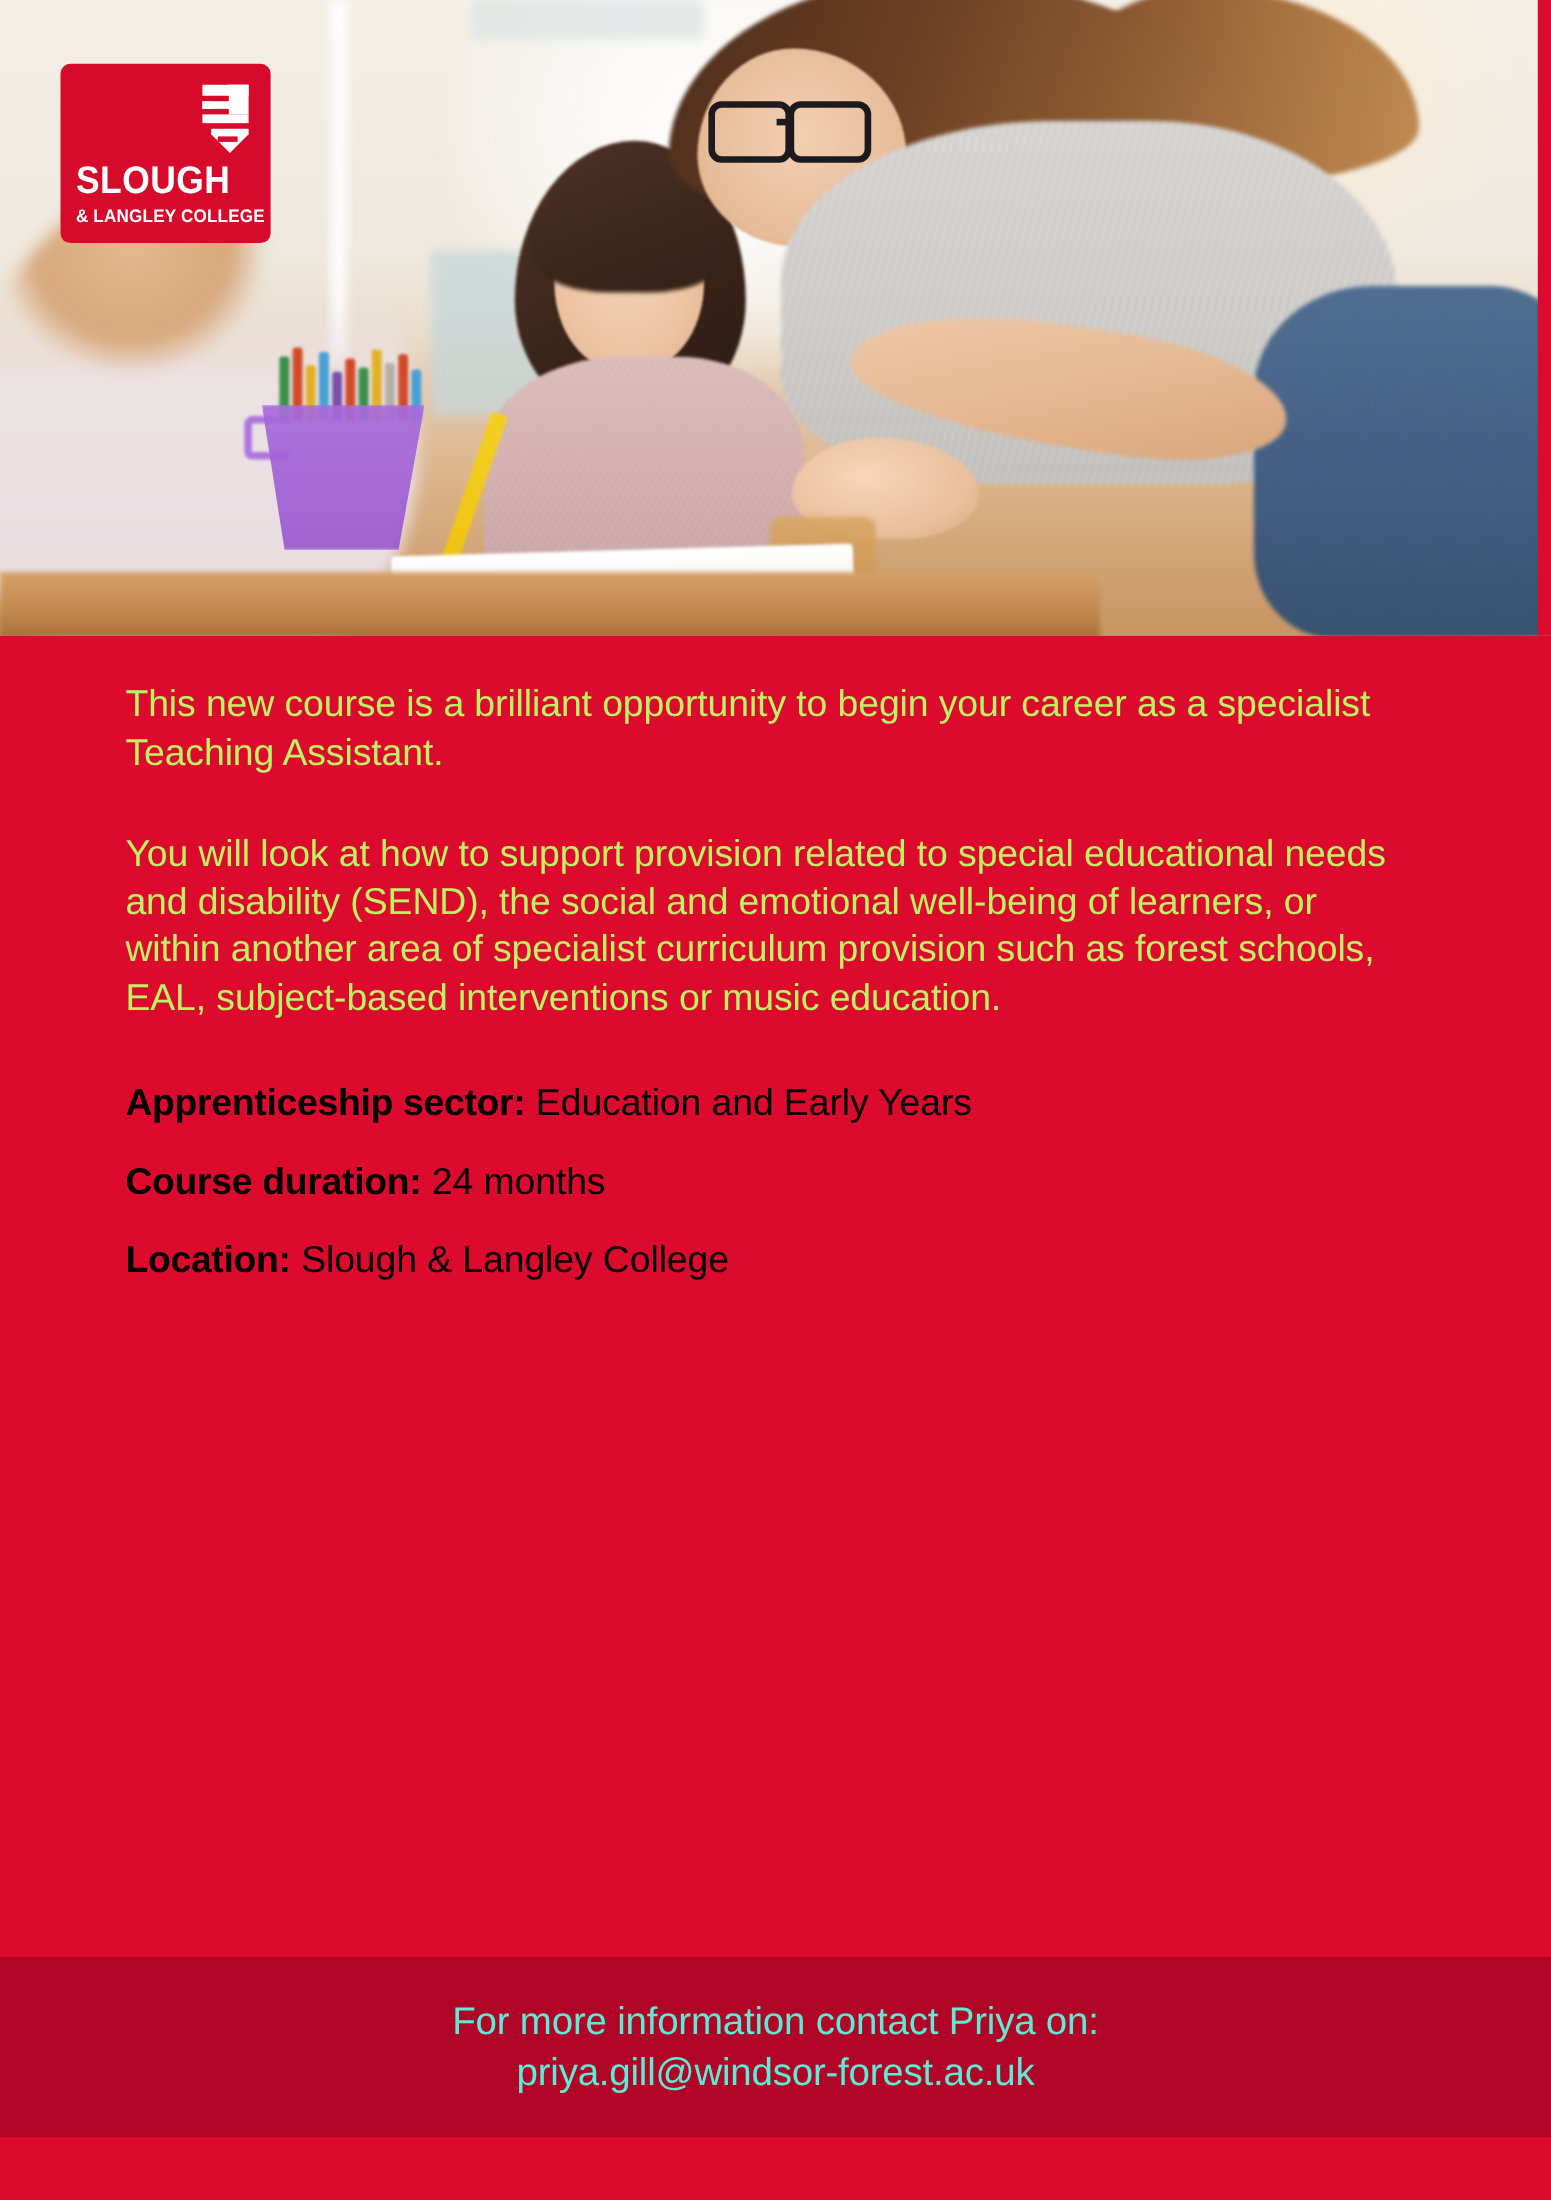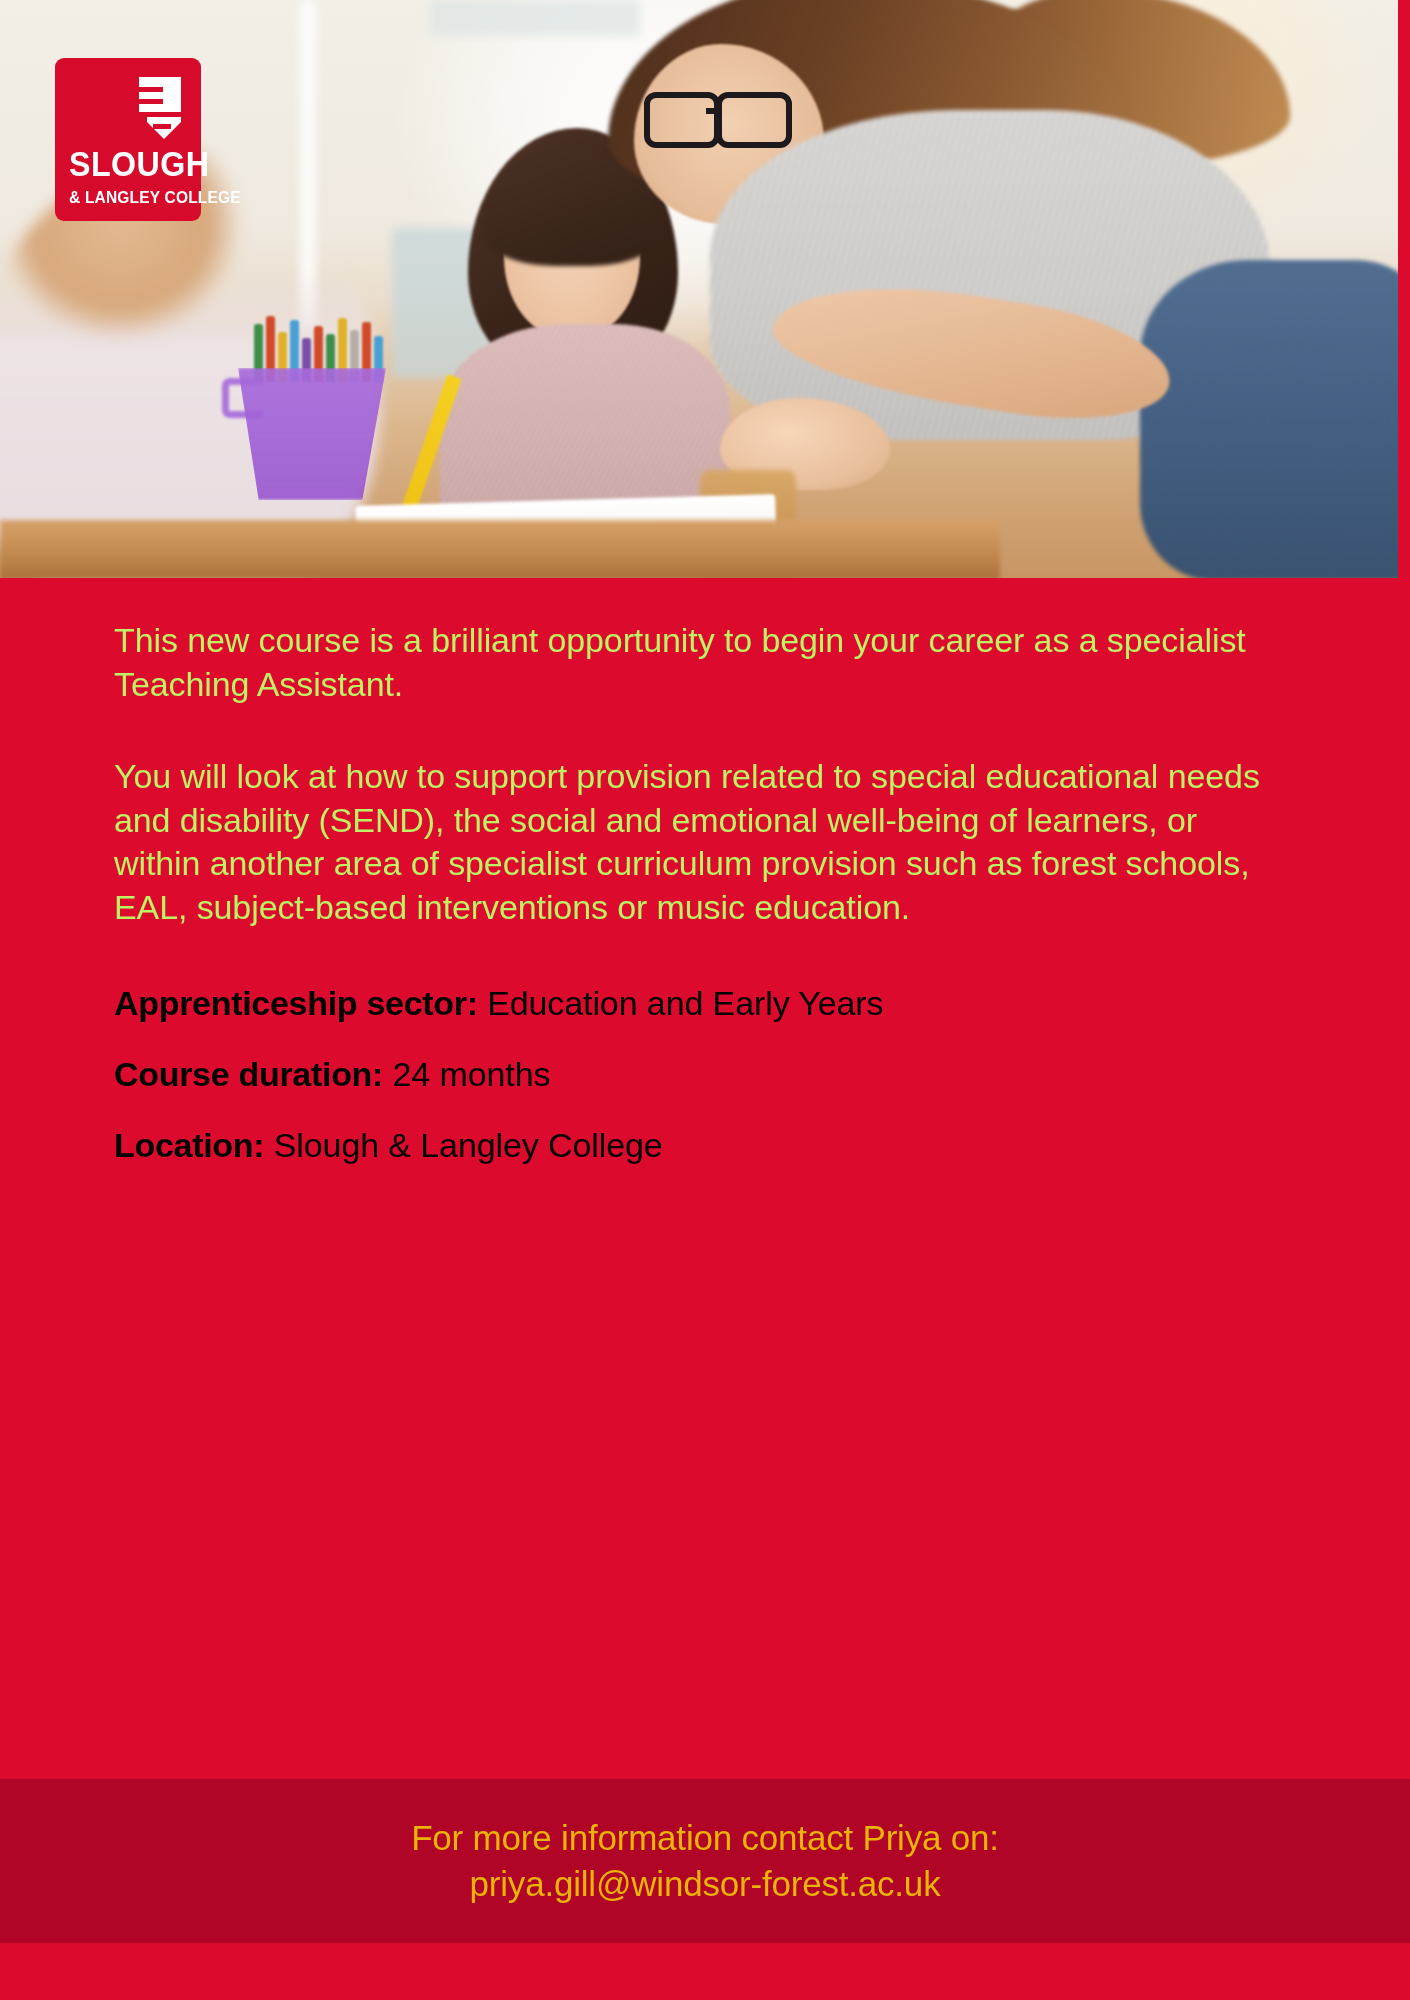--- a/index.html
+++ b/index.html
@@ -264,21 +264,21 @@
     right: 0; top: 0;
     width: 12px; height: 578px;
     background: #DC0A2D;
   }
 
   
   .logo-badge {
     position: absolute;
     left: 55px;
     top: 58px;
-    width: 146px;
+    width: 191px;
     height: 163px;
     background: #D60A2B;
     border-radius: 9px;
     box-sizing: border-box;
     padding: 16px 14px 12px 14px;
   }
   .logo-mark {
     position: absolute;
     right: 14px;
     top: 16px;
@@ -381,21 +381,21 @@
     top: 1779px;
     width: 1410px;
     height: 164px;
     background: #B00527;
     display: flex;
     flex-direction: column;
     align-items: center;
     justify-content: center;
   }
   .footer-line {
-    color: #eab308;
+    color: #5eead4;
     font-family: "Liberation Sans", sans-serif;
     font-weight: 400;
     font-size: 35px;
     line-height: 1.32;
     letter-spacing: -0.2px;
     text-align: center;
   }
   .bottom-strip {
     position: absolute;
     left: 0;

